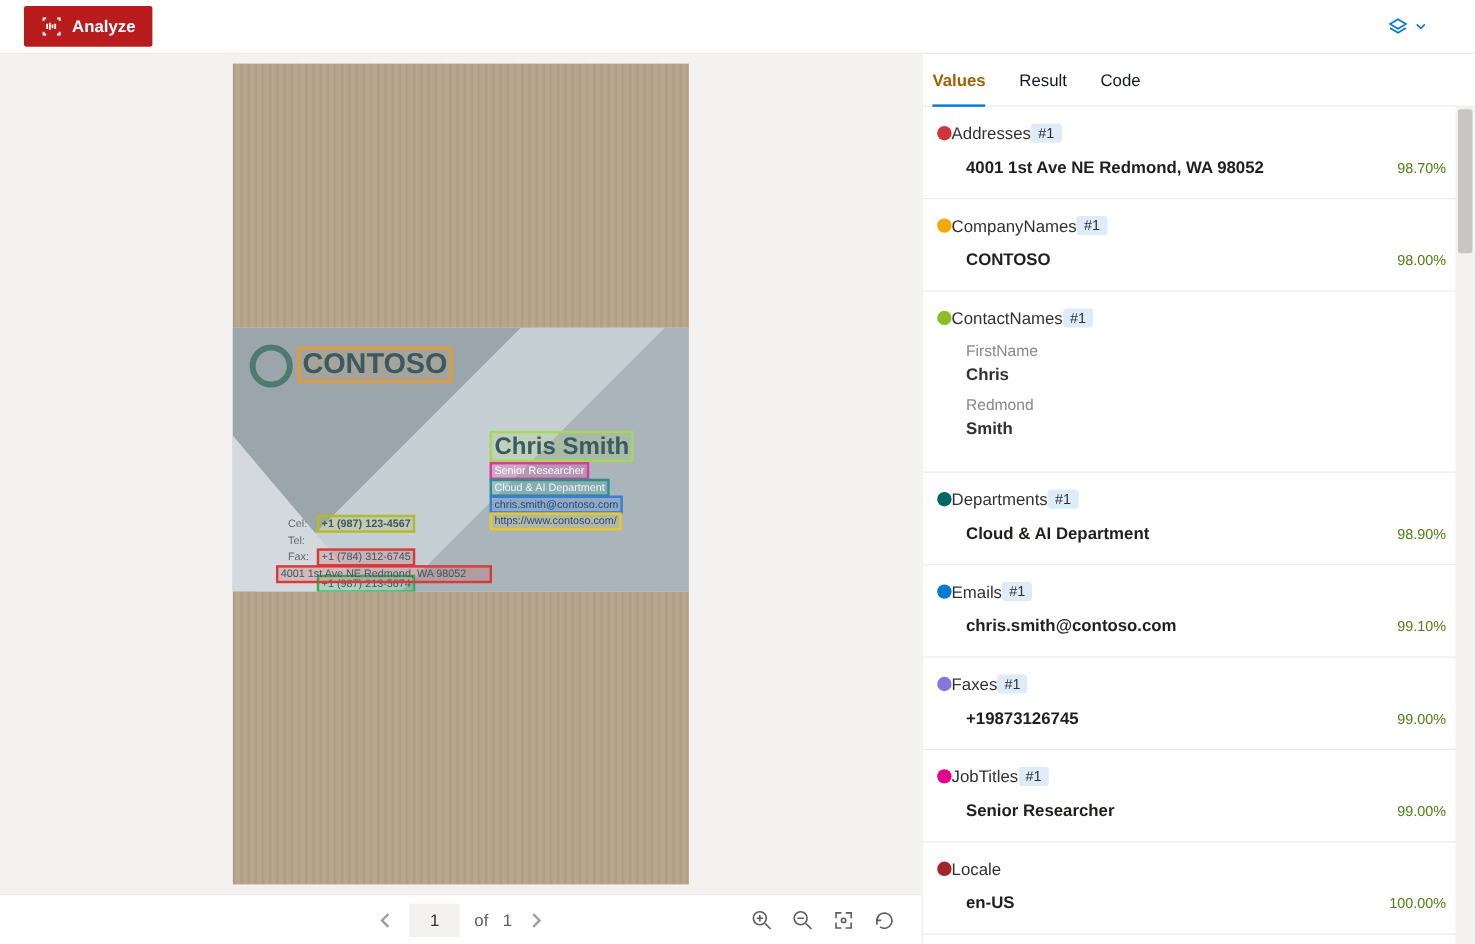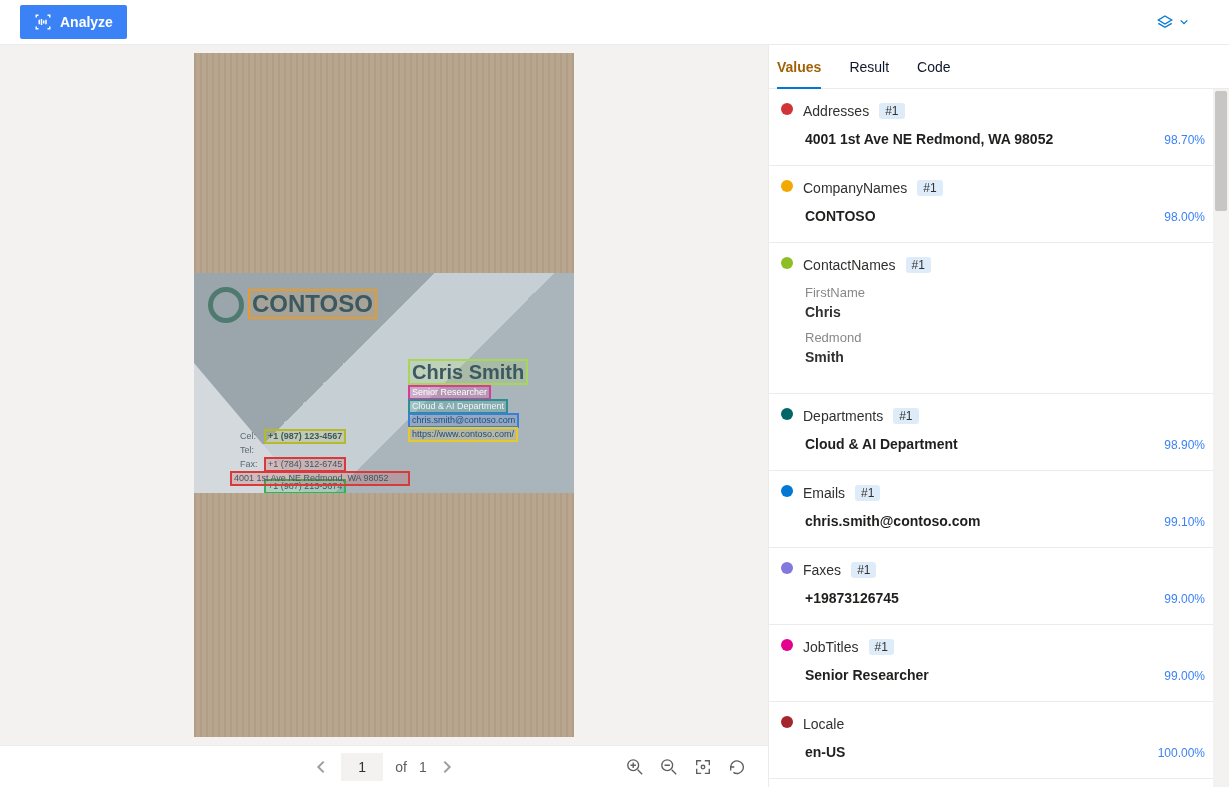--- a/index.html
+++ b/index.html
@@ -1,19 +1,19 @@
 <!DOCTYPE html>
 <html><head>
 <meta charset="utf-8">
 <style>
 * { margin: 0; padding: 0; box-sizing: border-box; }
 body { font-family: "Segoe UI", -apple-system, sans-serif; font-size: 14px; color: #323130; background: #fff; }
 .app { display: flex; flex-direction: column; width: 1229px; height: 787px; position: relative; }
 .toolbar { height: 45px; border-bottom: 1px solid #edebe9; display: flex; align-items: center; padding: 0 20px; justify-content: space-between; }
-.analyze-btn { background: #3b82f6; color: #fff; border: none; padding: 8px 14px; font-size: 14px; font-weight: 600; display: flex; align-items: center; gap: 8px; cursor: pointer; border-radius: 2px; }
+.analyze-btn { background: #b91c1c; color: #fff; border: none; padding: 8px 14px; font-size: 14px; font-weight: 600; display: flex; align-items: center; gap: 8px; cursor: pointer; border-radius: 2px; }
 .analyze-icon { width: 18px; height: 18px; }
 .toolbar-right { display: flex; align-items: center; gap: 6px; color: #0078d4; cursor: pointer; padding-right: 20px; }
 .layers-icon { width: 16px; height: 16px; }
 .chev-icon { width: 10px; height: 10px; }
 .content { display: flex; flex: 1; min-height: 0; }
 .left-pane { flex: 1; display: flex; flex-direction: column; border-right: 1px solid #edebe9; min-width: 0; }
 .canvas-area { flex: 1; background: #f3f2f1; display: flex; align-items: center; justify-content: center; overflow: hidden; }
 .doc-image { width: 380px; height: 684px; background: #b8a68e; position: relative; background-image: linear-gradient(90deg, rgba(120,100,80,.12) 0 2px, transparent 2px 6px); background-size: 6px 100%; }
 .card { position: absolute; left: 0; top: 220px; width: 380px; height: 220px; background: #c6cfd4; overflow: hidden; }
 .card::before { content: ""; position: absolute; inset: 0; background: linear-gradient(135deg, #9aa5ac 0 40%, #c6cfd4 40% 60%, #aab4bb 60% 100%); }
@@ -39,27 +39,27 @@
 .pager input { width: 42px; height: 28px; text-align: center; border: none; background: #f3f2f1; font-size: 14px; color: #323130; }
 .zoom-tools { position: absolute; right: 22px; display: flex; gap: 16px; color: #605e5c; }
 .zoom-tools .tool { width: 18px; height: 18px; cursor: pointer; }
 .right-pane { width: 460px; display: flex; flex-direction: column; position: relative; }
 .tabs { display: flex; gap: 28px; padding: 0 8px; height: 44px; align-items: center; border-bottom: 1px solid #edebe9; }
 .tab { font-size: 14px; color: #0f172a; cursor: pointer; height: 100%; display: flex; align-items: center; position: relative; }
 .tab.active { color: #a16207; font-weight: 600; }
 .tab.active::after { content: ""; position: absolute; bottom: -1px; left: 0; right: 0; height: 2px; background: #0078d4; }
 .results { flex: 1; overflow-y: auto; }
 .field-group { border-bottom: 1px solid #edebe9; padding: 14px 24px 18px 12px; }
-.field-header { display: flex; align-items: flex-start; gap: 10px; margin-bottom: 12px; }
+.field-header { display: flex; align-items: center; margin-bottom: 12px; }
 .dot { width: 12px; height: 12px; border-radius: 50%; flex-shrink: 0; }
 .field-name { font-size: 14px; color: #323130; }
 .badge { background: #deecf9; color: #323130; font-size: 12px; padding: 1px 6px; border-radius: 3px; }
 .field-value-row { display: flex; justify-content: space-between; align-items: baseline; padding-left: 24px; }
 .field-value { font-weight: 600; font-size: 14px; color: #201f1e; }
-.confidence { font-size: 12px; color: #3b82f6; }
+.confidence { font-size: 12px; color: #4d7c0f; }
 .subfield { padding-left: 24px; margin-bottom: 10px; }
 .sub-label { font-size: 13px; color: #8a8886; margin-bottom: 4px; }
 .sub-value { font-weight: 600; font-size: 14px; }
 .scrollbar-track { position: absolute; right: 0; top: 44px; bottom: 0; width: 16px; background: #f3f2f1; }
 .scrollbar-thumb { position: absolute; left: 2px; right: 2px; top: 2px; height: 120px; background: #c8c6c4; border-radius: 2px; }
 </style>
 </head>
 <body>
 
 <div class="app">

